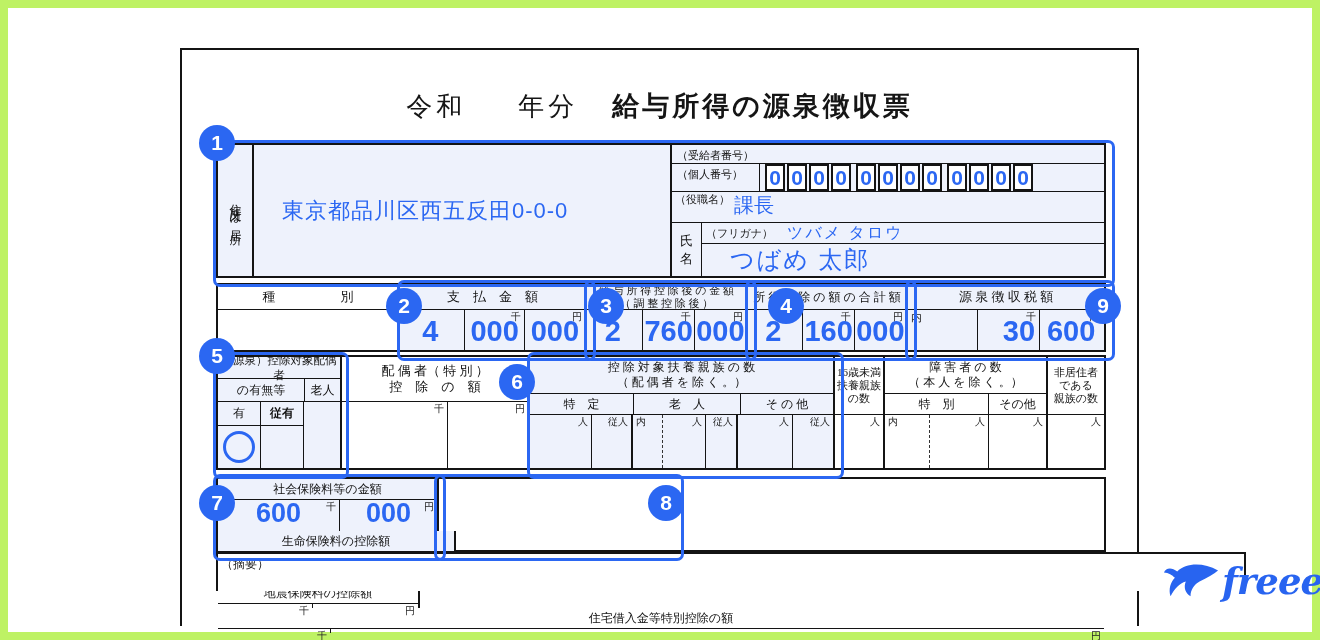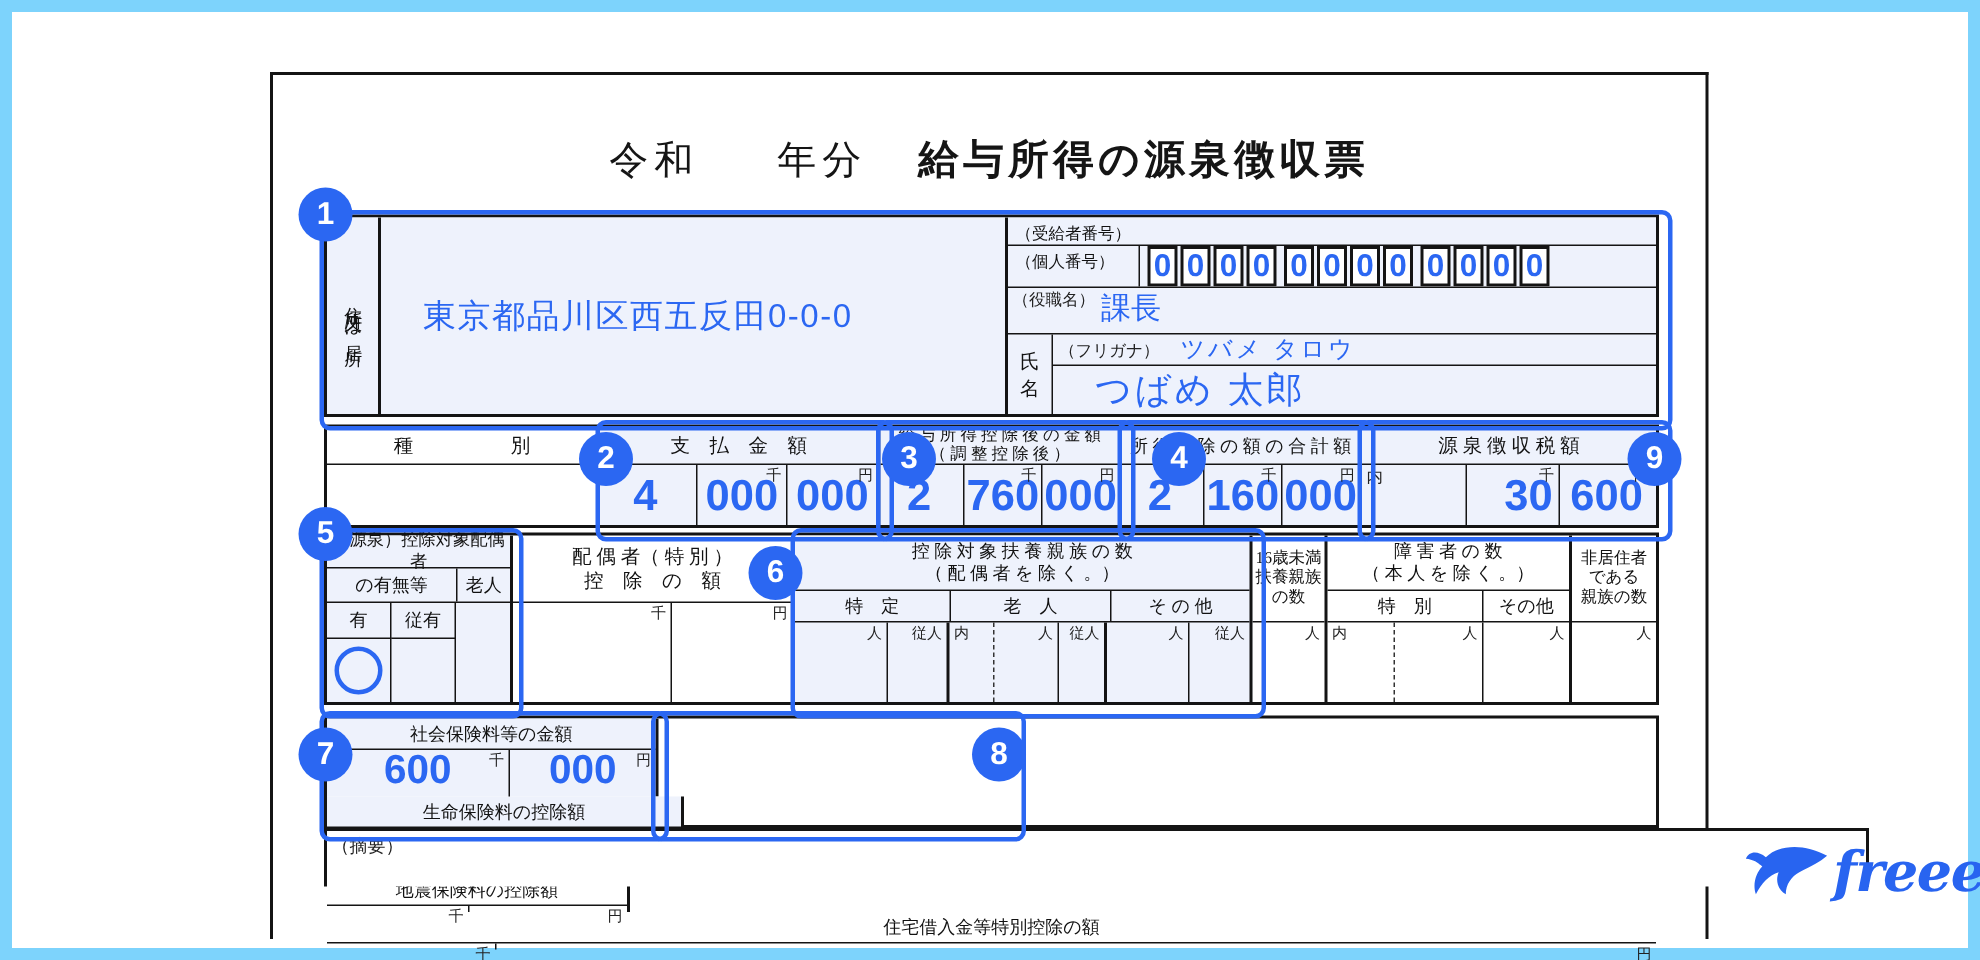--- a/index.html
+++ b/index.html
@@ -1,16 +1,16 @@
 <!DOCTYPE html>
 <html><head>
 <meta charset="utf-8">
 <style>
   html,body{margin:0;padding:0;}
-  #canvas{position:relative;width:1320px;height:640px;background:#7dd3fc;overflow:hidden;
+  #canvas{position:relative;width:1320px;height:640px;background:#bef264;overflow:hidden;
           font-family:"Liberation Serif",serif;color:#151515;}
   #card{position:absolute;left:8px;top:8px;width:1304px;height:624px;background:#ffffff;}
   
   #formBorder{position:absolute;left:180px;top:48px;width:959px;height:578px;box-sizing:border-box;
               border:2.5px solid #141414;border-bottom:none;background:#fff;}
   
   #titleRow{position:absolute;left:180px;top:88px;width:959px;text-align:center;white-space:nowrap;}
   .era{font-size:26px;letter-spacing:4px;}
   .yearSfx{font-size:26px;letter-spacing:4px;margin-left:52px;}
   .mainTitle{font-family:"Liberation Sans",sans-serif;font-weight:bold;font-size:27px;letter-spacing:3px;margin-left:34px;}
@@ -217,21 +217,21 @@
   <div id="secC" class="sec">
 
     <div class="c-col br2 hl" style="width:124px;">
       <div class="c-h lbl bb1 bx" style="height:22px;font-size:11.5px;">（源泉）控除対象配偶者</div>
       <div class="rowflex bb1 bx" style="height:23px;">
         <div class="c-h lbl" style="width:86px;">の有無等</div>
         <div class="c-h lbl bx" style="flex:1;border-left:1px solid #141414;">老人</div>
       </div>
       <div class="rowflex" style="height:24px;">
         <div class="c-h lbl br1 bb1 bx" style="width:43px;">有</div>
-        <div class="c-h lbl br1 bb1 bx" style="width:43px;">従有</div>
+        <div class="c-h lbl br1 bb1 bx" style="width:43px;font-weight:bold;">従有</div>
         <div style="flex:1;"></div>
       </div>
       <div class="rowflex" style="flex:1;">
         <div class="cc br1 bx" style="width:43px;">
           <div class="spouse-mark" title=""></div>
         </div>
         <div class="br1 bx" style="width:43px;"></div>
         <div style="flex:1;"></div>
       </div>
     </div>

